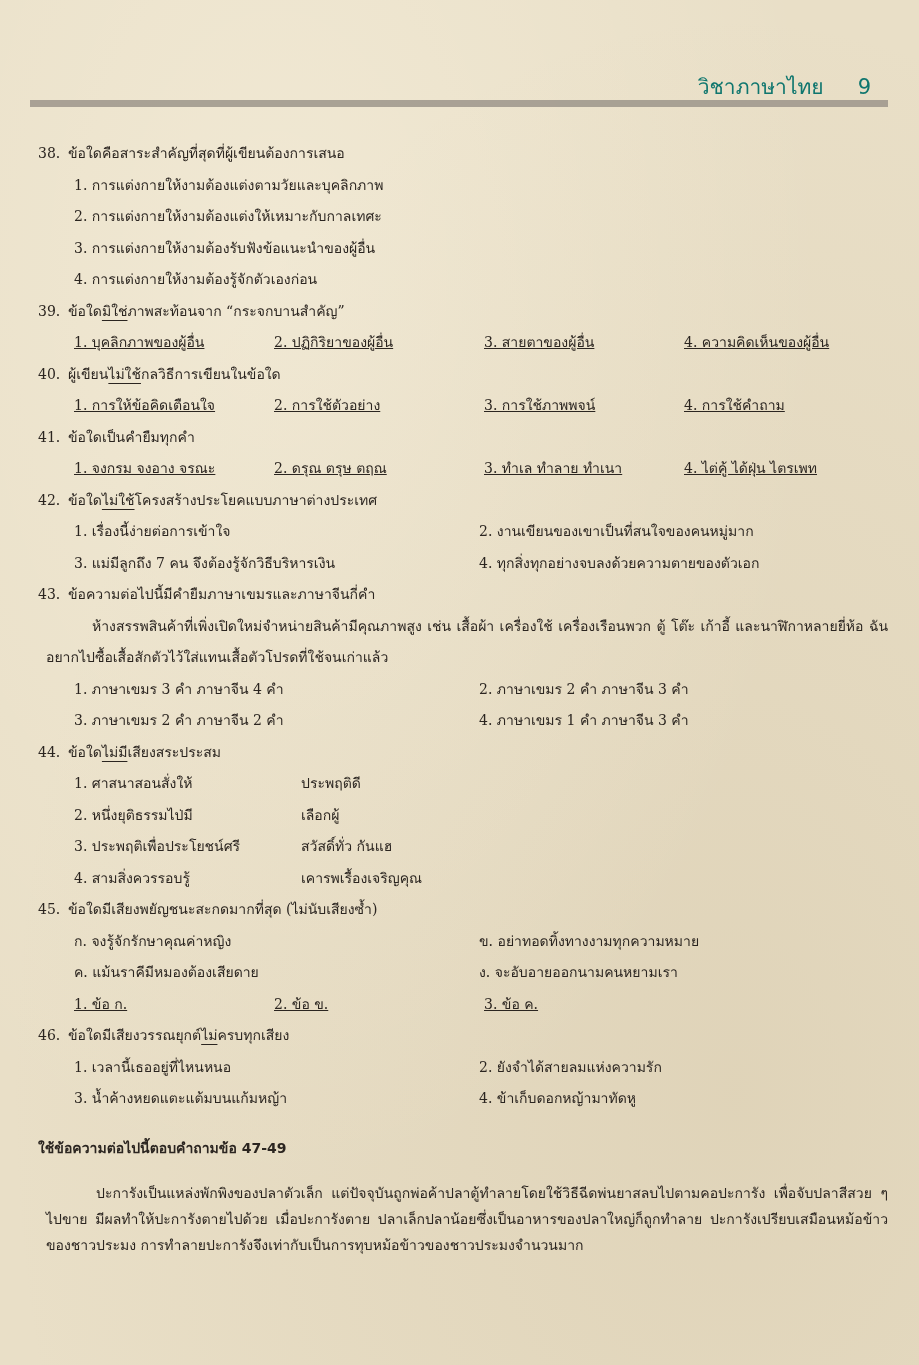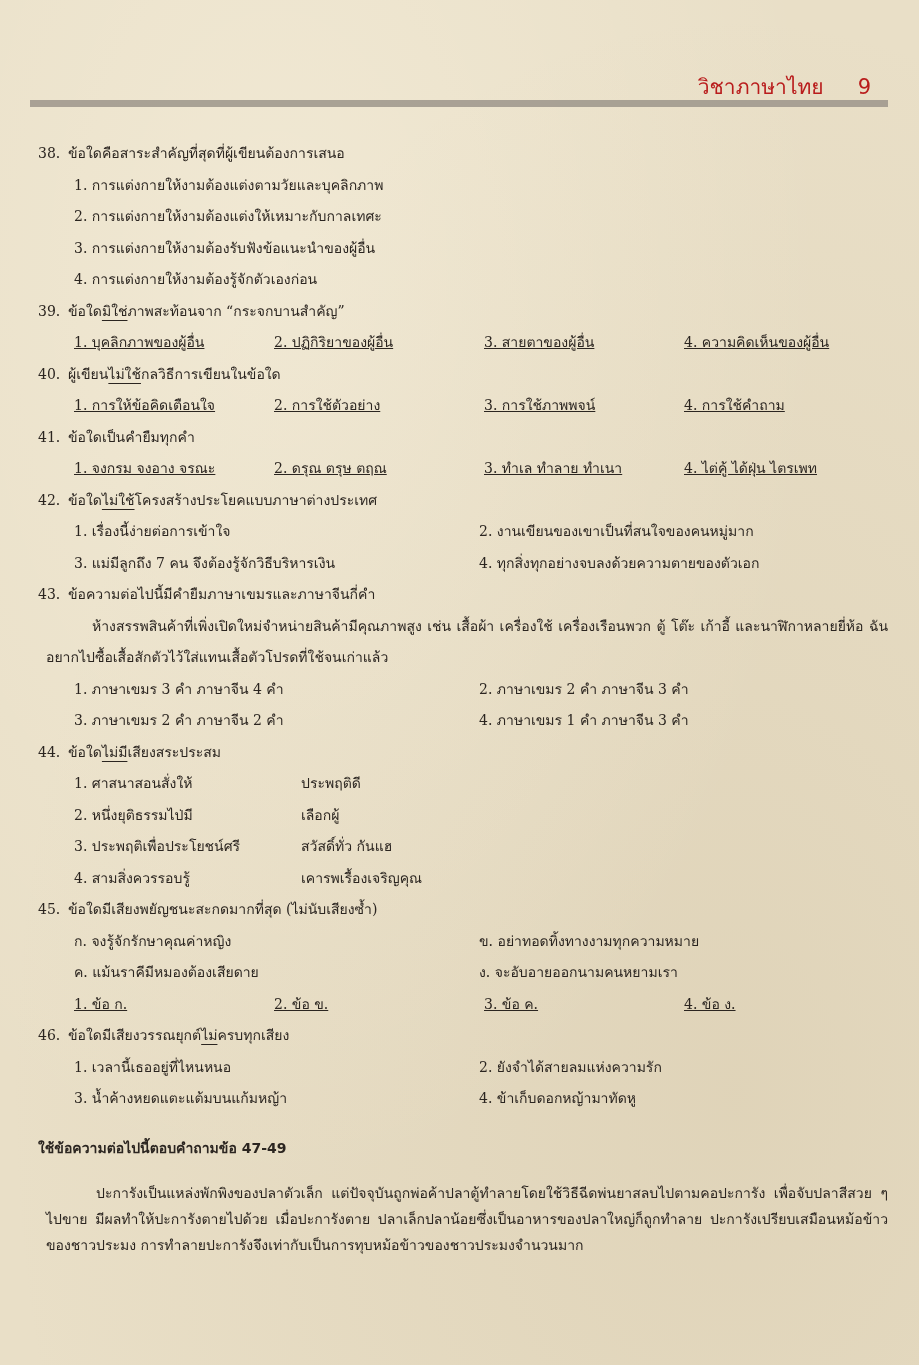--- a/index.html
+++ b/index.html
@@ -5,21 +5,21 @@
   html, body { margin:0; padding:0; }
   body {
     width:919px; height:1365px; overflow:hidden;
     background:#e9dfc7;
     background-image: radial-gradient(ellipse at 30% 20%, rgba(255,250,235,0.35), rgba(0,0,0,0) 60%),
                       radial-gradient(ellipse at 80% 80%, rgba(180,160,120,0.18), rgba(0,0,0,0) 70%);
     font-family: "DejaVu Serif", serif;
     color:#2b2520;
     position:relative;
   }
-  .header { position:absolute; top:70px; right:48px; display:flex; gap:34px; align-items:baseline; font-size:21px; font-family:"DejaVu Sans", sans-serif; color:#b91c1c; }
+  .header { position:absolute; top:70px; right:48px; display:flex; gap:34px; align-items:baseline; font-size:21px; font-family:"DejaVu Sans", sans-serif; color:#0f766e; }
   .rule { position:absolute; top:100px; left:30px; width:858px; height:7px; background:#9c958b; opacity:0.85; }
   .content { position:absolute; top:138px; left:38px; width:850px; font-size:14px; line-height:31.5px; }
   .q { display:flex; }
   .qnum { width:30px; flex:none; }
   .opt-col { padding-left:36px; }
   .opts4 { display:grid; grid-template-columns: 200px 210px 200px 200px; padding-left:36px;text-decoration:underline; }
   .opts2 { display:grid; grid-template-columns: 405px 420px; padding-left:36px; }
   .poem { display:grid; grid-template-columns: 227px 300px; padding-left:36px; }
   .passage { text-indent:46px; padding-left:8px; text-align:justify; }
   u { text-decoration:underline; text-underline-offset:4px; }
@@ -141,21 +141,20 @@
     <div class="opts2">
       <div>ก. จงรู้จักรักษาคุณค่าหญิง</div>
       <div>ข. อย่าทอดทิ้งทางงามทุกความหมาย</div>
       <div>ค. แม้นราคีมีหมองต้องเสียดาย</div>
       <div>ง. จะอับอายออกนามคนหยามเรา</div>
     </div>
     <div class="opts4">
       <div>1. ข้อ ก.</div>
       <div>2. ข้อ ข.</div>
       <div>3. ข้อ ค.</div>
-      <div>4. ข้อ ง.</div>
     </div>
   </div>
 
   <div>
     <div class="q">
         <span class="qnum">46.</span>
         <span><span>ข้อใดมีเสียงวรรณยุกต์</span><u>ไม่</u><span>ครบทุกเสียง</span></span>
       </div>
     <div class="opts2">
       <div>1. เวลานี้เธออยู่ที่ไหนหนอ</div>

